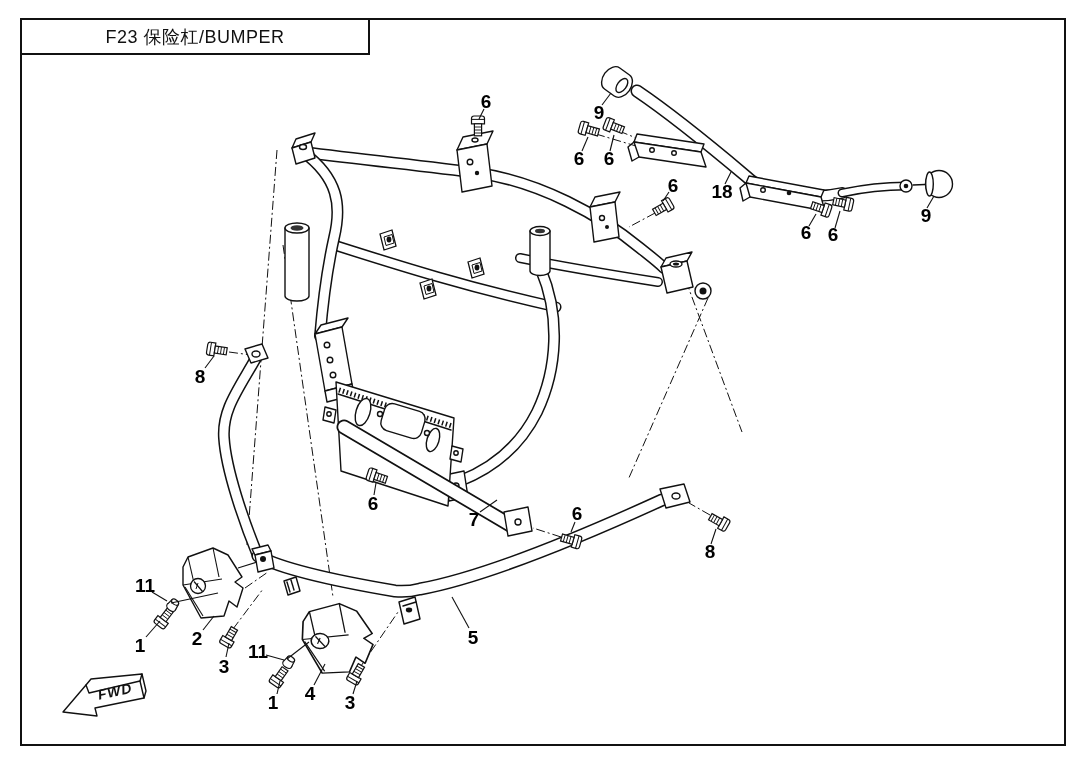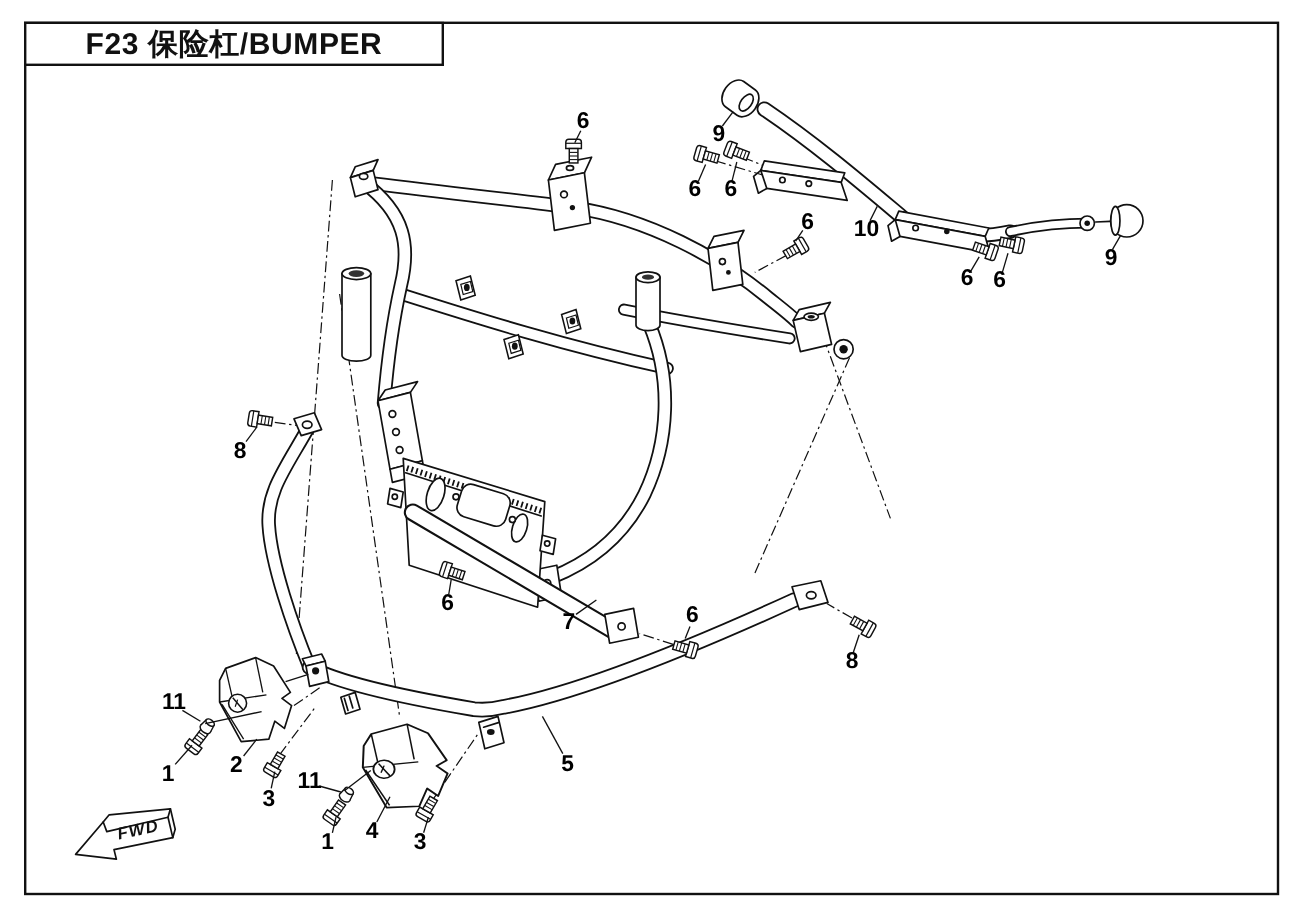--- a/index.html
+++ b/index.html
@@ -3,21 +3,21 @@
 <meta charset="utf-8">
 <style>
   html,body{margin:0;padding:0;background:#fff;}
   .page{position:relative;width:1086px;height:767px;background:#ffffff;overflow:hidden;
         font-family:"Liberation Sans",sans-serif;}
   .drawing-border{position:absolute;left:20px;top:18px;width:1046px;height:728px;
         border:2px solid #111;box-sizing:border-box;}
   .title-box{position:absolute;left:20px;top:18px;width:350px;height:37px;
         border:2px solid #111;box-sizing:border-box;background:#fff;
         display:flex;align-items:center;justify-content:center;}
-  .title-box span{font-weight:bold;font-size:25px;color:#111;letter-spacing:0.5px;}
+  .title-box span{font-weight:normal;font-size:18px;color:#111;letter-spacing:0.5px;}
   svg.art{position:absolute;left:0;top:0;}
   .callout{position:absolute;transform:translate(-50%,-50%);
         font-weight:bold;font-size:19px;color:#000;line-height:1;}
   .fwd-text{font-weight:bold;font-style:italic;font-size:14px;fill:#111;letter-spacing:1px;}
   
   .ln{stroke:#111;stroke-width:1.4;fill:none;stroke-linejoin:round;stroke-linecap:round;}
   .fw{stroke:#111;stroke-width:1.4;fill:#fff;stroke-linejoin:round;}
   .dd{stroke:#111;stroke-width:1;fill:none;stroke-dasharray:9 3 2 3;}
   .leader{stroke:#111;stroke-width:1.1;fill:none;}
   .to{stroke:#111;fill:none;stroke-linecap:round;stroke-linejoin:round;}
@@ -301,21 +301,21 @@
       <text class="fwd-text" transform="translate(116,696) rotate(-12)" text-anchor="middle">FWD</text>
     </g>
   </svg>
 
   <div id="callout-layer" style="position:absolute;left:0;top:0;width:100%;height:100%;">
       <div class="callout" style="left: 486px; top: 101px;">6</div>
       <div class="callout" style="left: 599px; top: 112px;">9</div>
       <div class="callout" style="left: 579px; top: 158px;">6</div>
       <div class="callout" style="left: 609px; top: 158px;">6</div>
       <div class="callout" style="left: 673px; top: 185px;">6</div>
-      <div class="callout" style="left: 722px; top: 191px;">10</div>
+      <div class="callout" style="left: 722px; top: 191px;">18</div>
       <div class="callout" style="left: 806px; top: 232px;">6</div>
       <div class="callout" style="left: 833px; top: 234px;">6</div>
       <div class="callout" style="left: 926px; top: 215px;">9</div>
       <div class="callout" style="left: 200px; top: 376px;">8</div>
       <div class="callout" style="left: 373px; top: 503px;">6</div>
       <div class="callout" style="left: 474px; top: 519px;">7</div>
       <div class="callout" style="left: 577px; top: 513px;">6</div>
       <div class="callout" style="left: 710px; top: 551px;">8</div>
       <div class="callout" style="left: 473px; top: 637px;">5</div>
       <div class="callout" style="left: 145px; top: 585px;">11</div>

